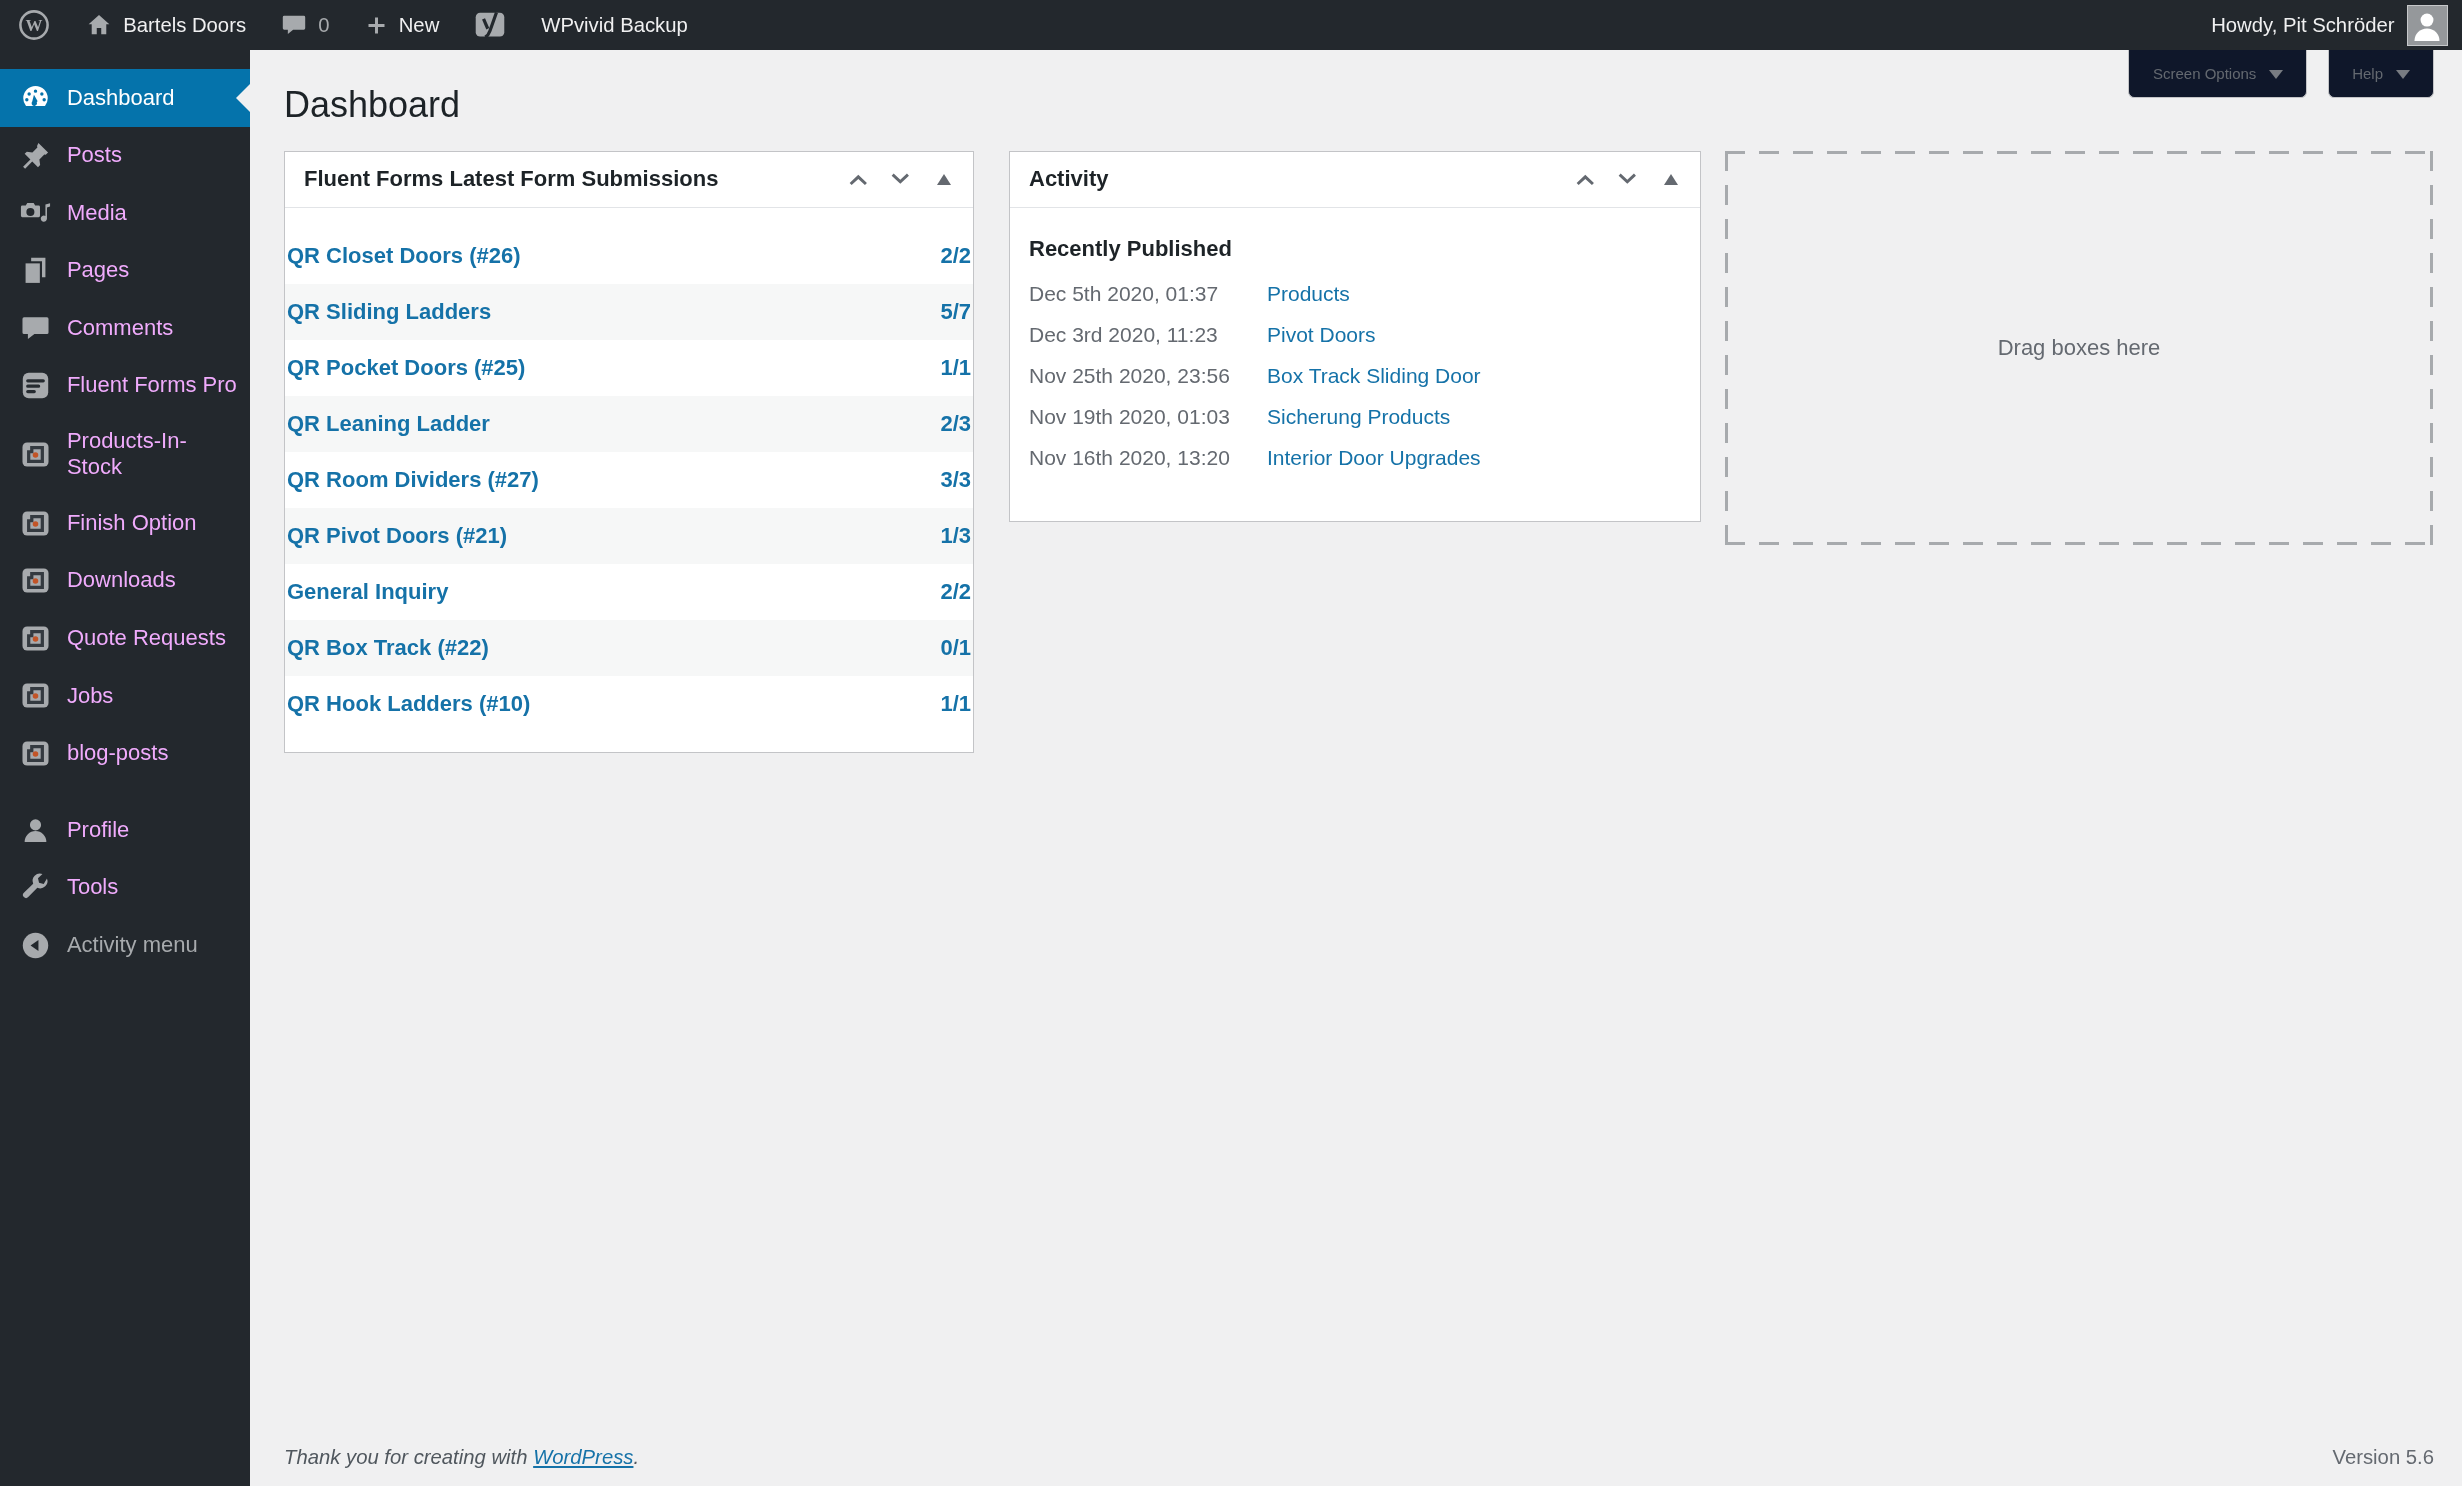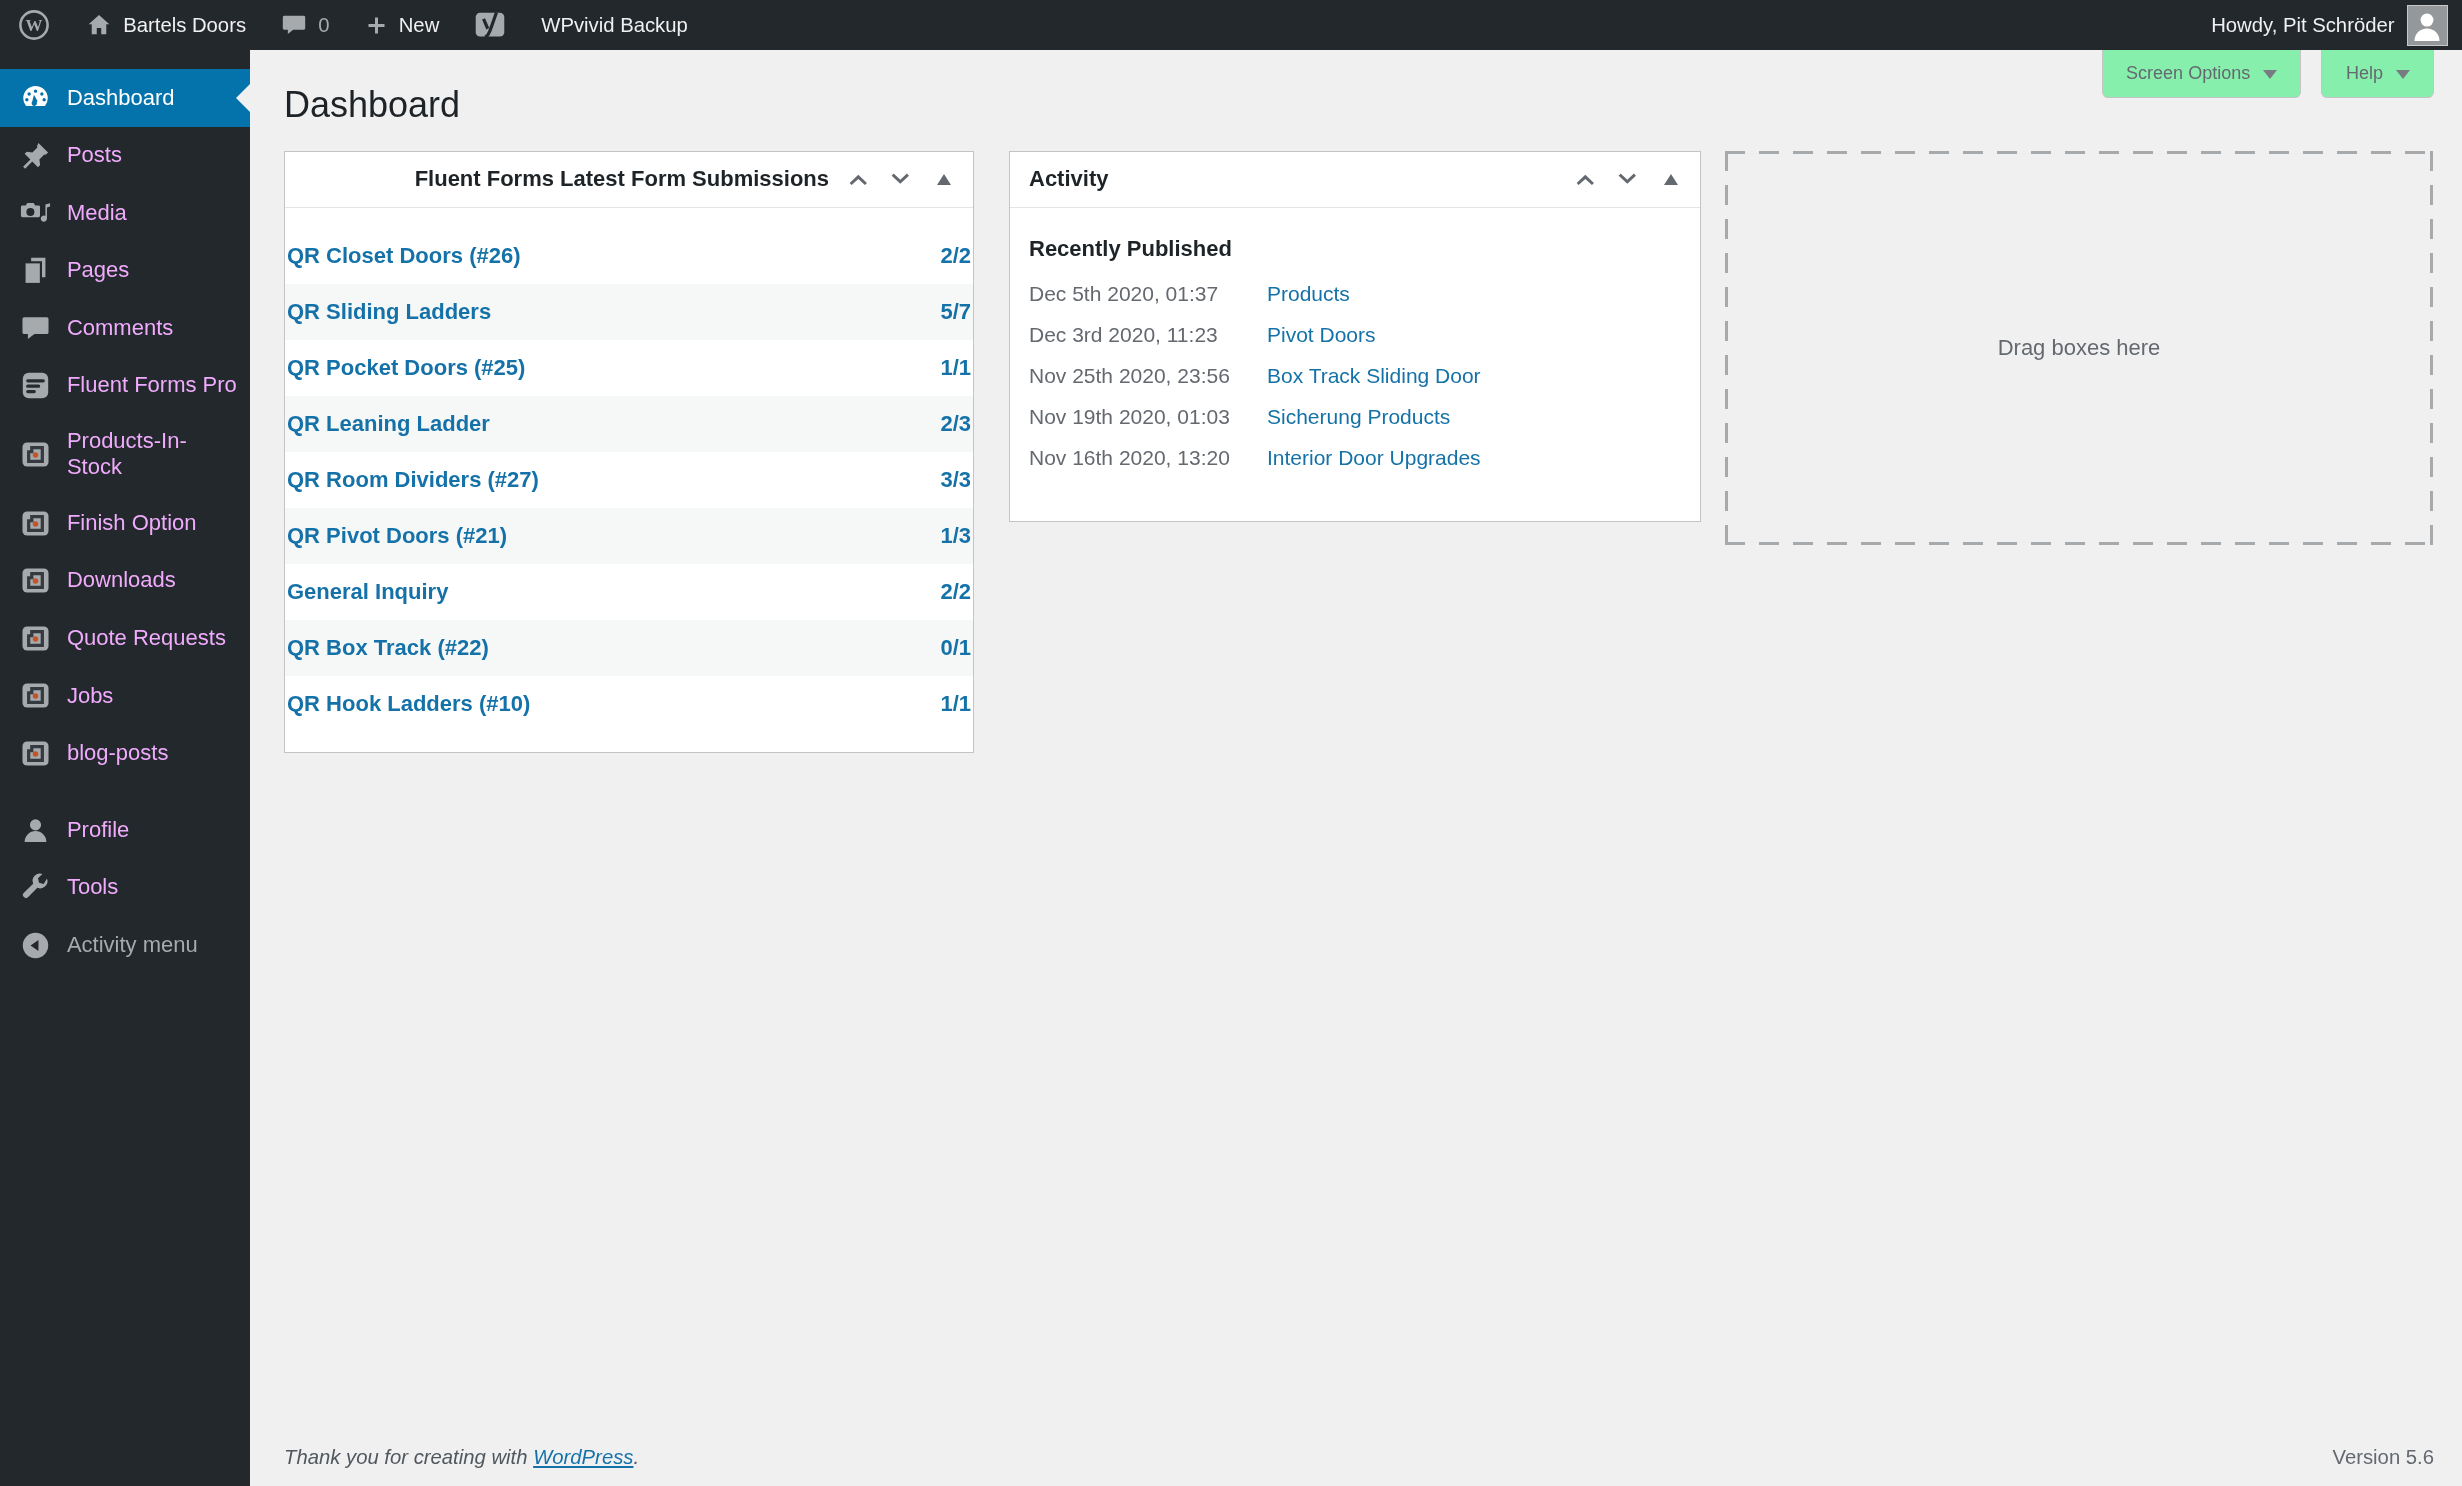--- a/index.html
+++ b/index.html
@@ -38,30 +38,30 @@
   .menu-item.active::after{
     content:"";position:absolute;right:0;top:50%;margin-top:-14px;width:0;height:0;
     border:14px solid transparent;border-right-color:#f0f0f1;
   }
   .menu-sep{height:19px;}
   .menu-item.dim{color:#a7aaad;}
   
   .content{position:absolute;top:50px;left:250px;right:0;bottom:0;background:#f0f0f1;}
   .tabs{position:absolute;top:0;right:28px;display:flex;gap:20.3px;z-index:10;}
   .tab{
-    display:flex;align-items:center;gap:12.5px;height:48px;padding:0 23.5px;background:#86efac;
+    display:flex;align-items:center;gap:12.5px;height:48px;padding:0 23.5px;background:#0f172a;
     border:1.6px solid #c3c4c7;border-top:none;border-radius:0 0 6.3px 6.3px;
-    color:#646970;font-size:18px;cursor:pointer;box-sizing:border-box;
+    color:#646970;font-size:15px;cursor:pointer;box-sizing:border-box;
   }
   .caret{width:0;height:0;border:7px solid transparent;border-top:9.4px solid #787c82;margin-top:8.6px;}
   .page-title{margin:33px 34px 0;font-size:36px;font-weight:400;color:#1d2327;line-height:44px;}
   .dashrow{display:flex;align-items:flex-start;margin:23.5px 28px 0 34px;}
   
   .postbox{background:#fff;border:1.6px solid #c3c4c7;box-sizing:border-box;}
-  .postbox.fluent{width:690px;text-align:right;}
+  .postbox.fluent{width:690px;}
   .postbox.activity{width:692px;margin-left:35px;}
   .pb-head{display:flex;align-items:center;height:56px;padding:0 19px;border-bottom:1.6px solid #e2e4e7;box-sizing:border-box;}
   .pb-title{flex:1;font-size:22px;font-weight:600;color:#1d2327;}
   .pb-actions{display:flex;align-items:center;}
   .chev{width:26.6px;height:26.6px;fill:#646970;cursor:pointer;margin-left:15.6px;}
   .toggle-tri{width:0;height:0;border:7.8px solid transparent;border-bottom:11px solid #646970;margin:-5.5px 3.1px 0 23.5px;cursor:pointer;}
   
   .ff-list{padding:20.3px 0;}
   .ff-row{display:flex;justify-content:space-between;align-items:center;height:56px;padding:0 2px;font-size:22px;font-weight:600;}
   .ff-row:nth-child(even){background:#f6f7f7;}

